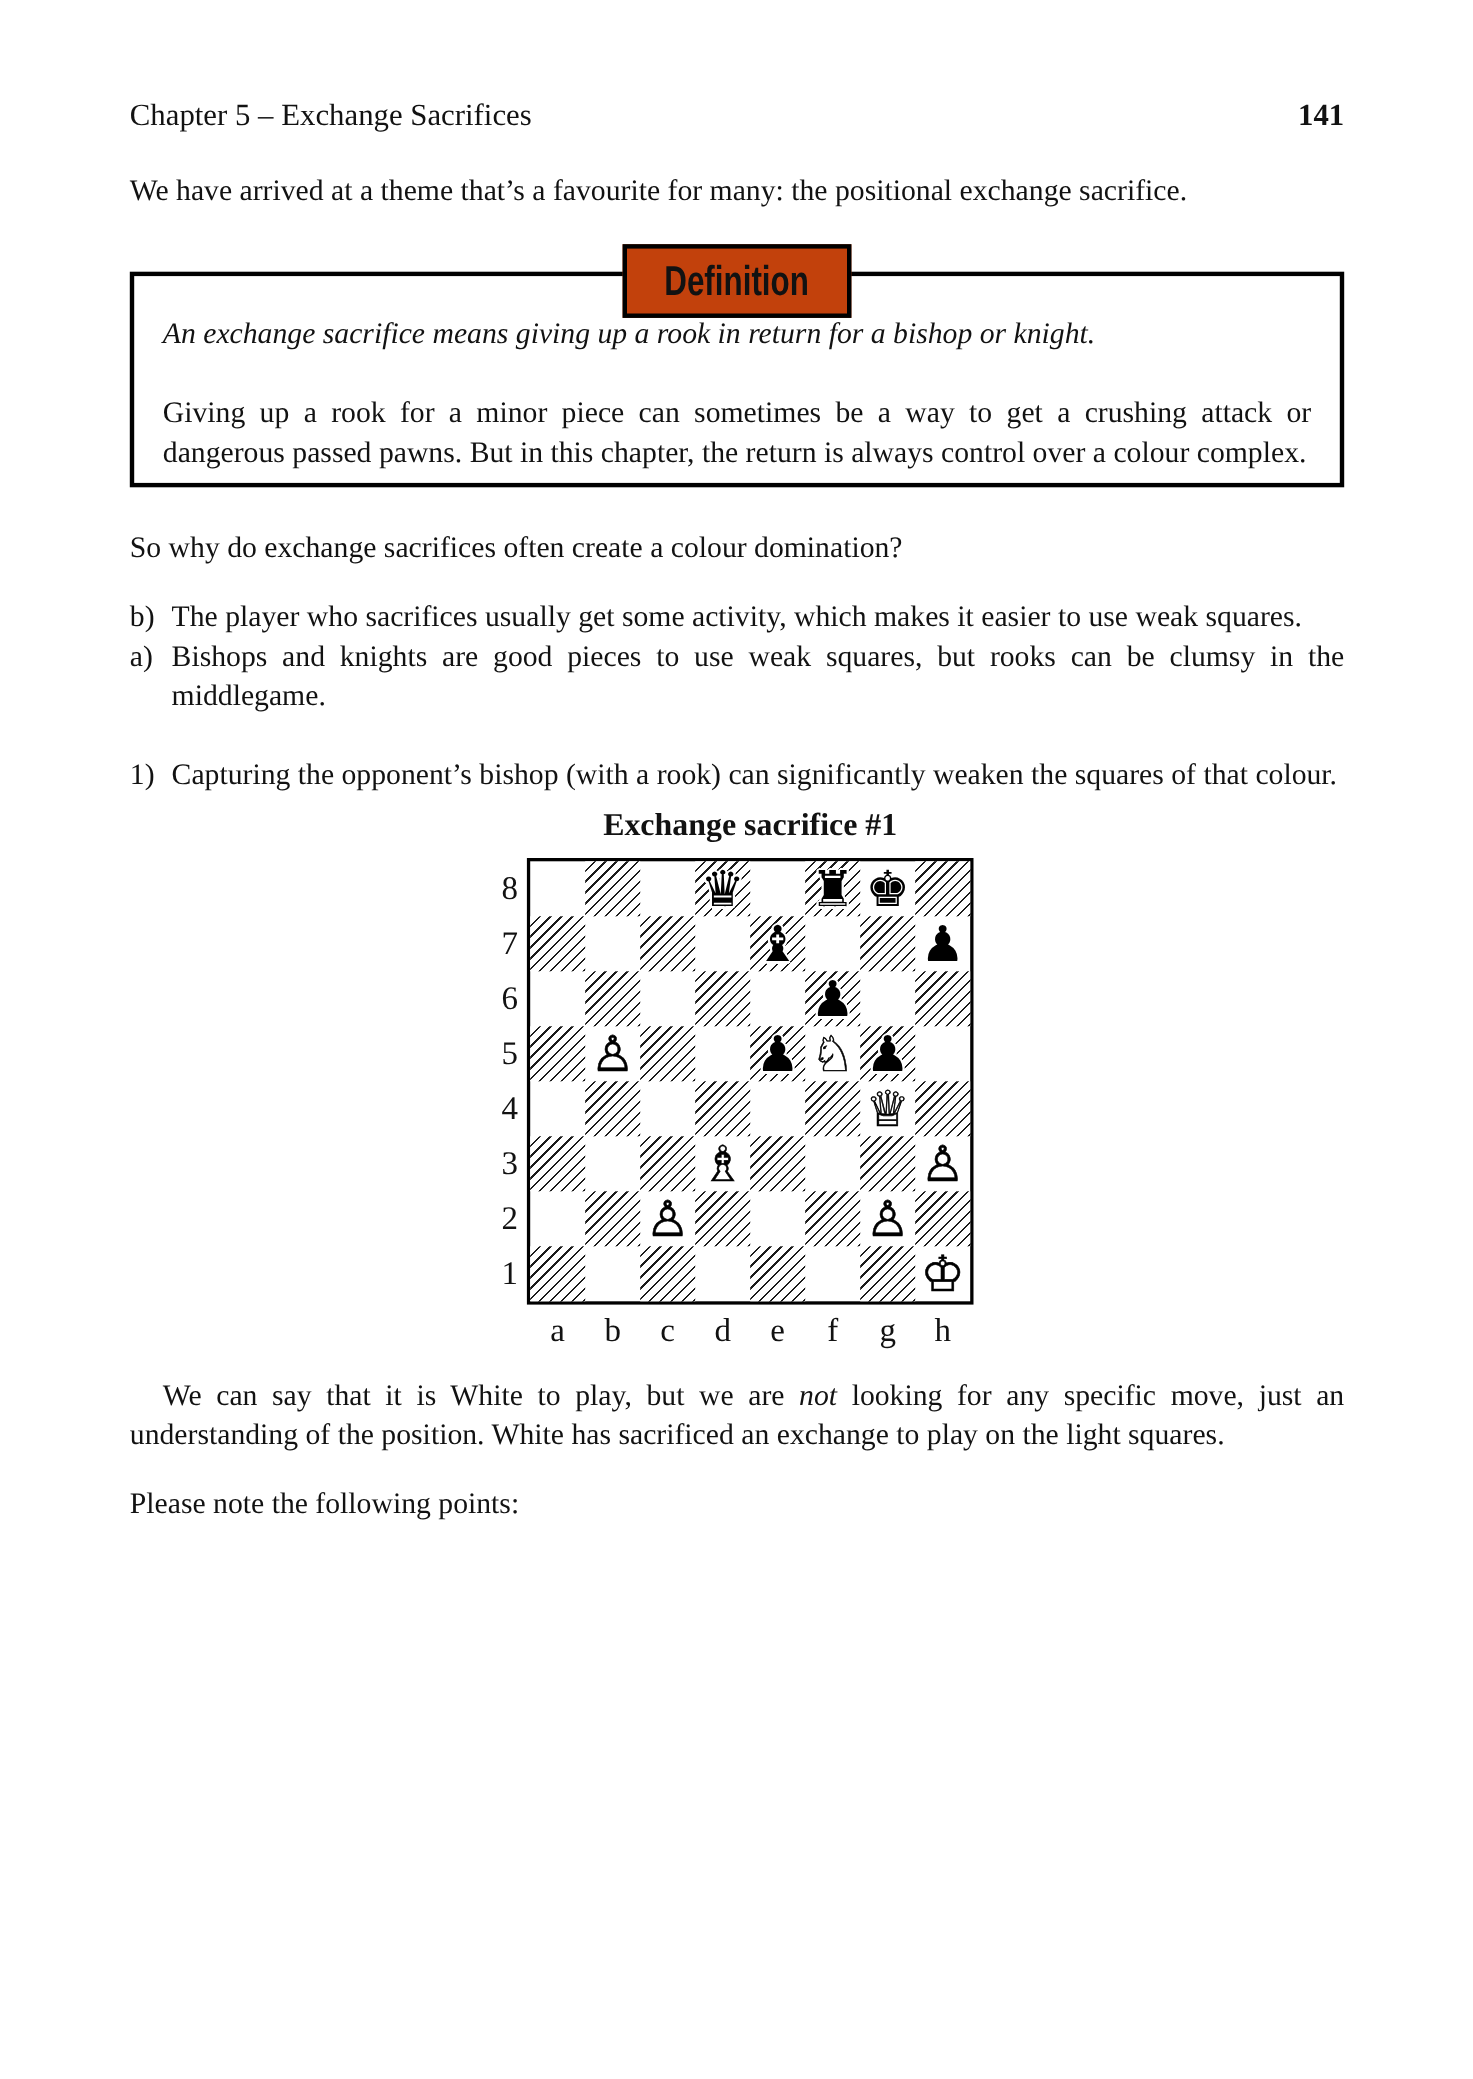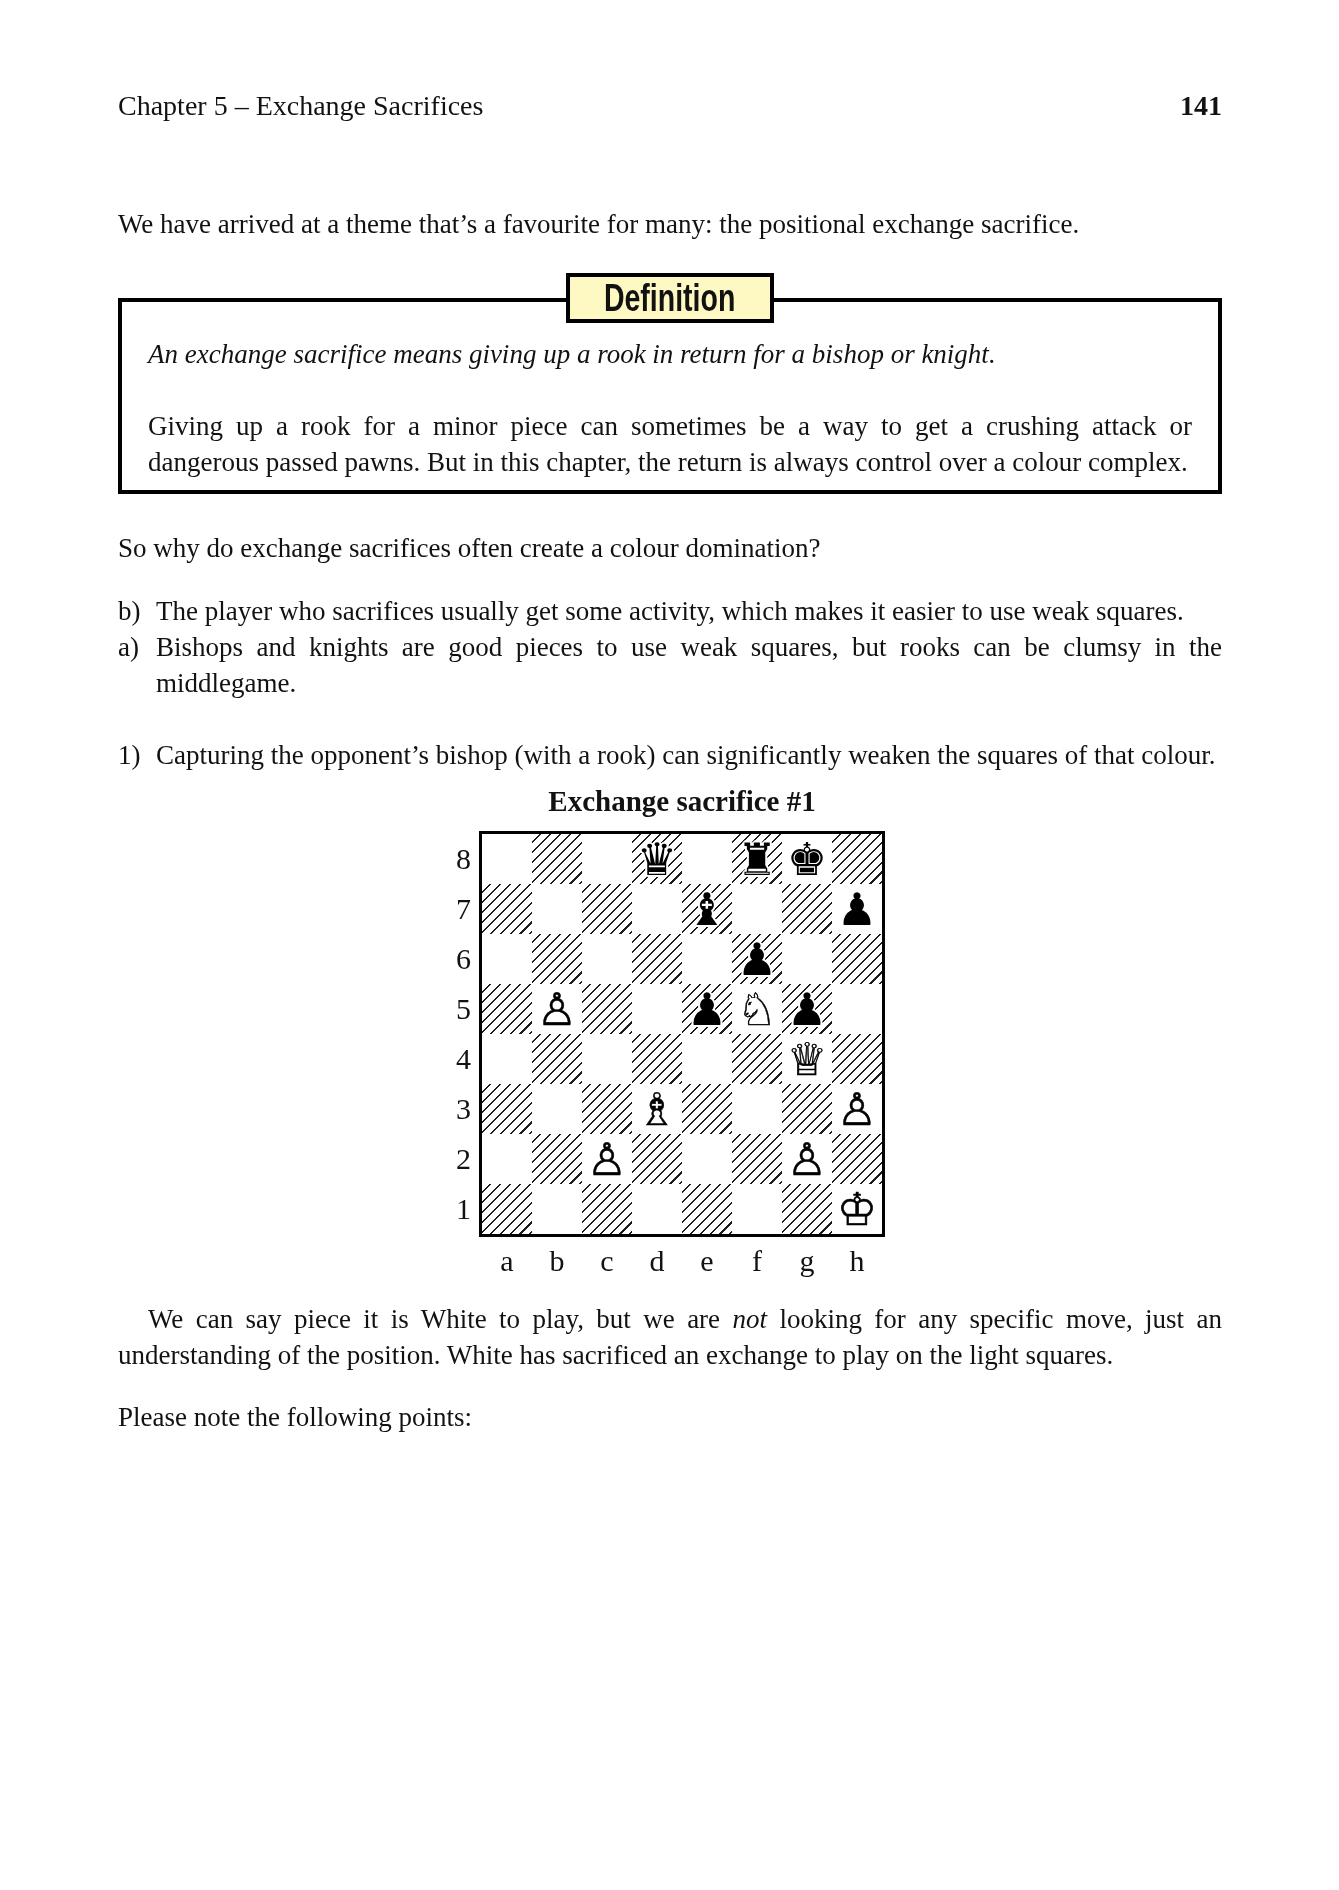--- a/index.html
+++ b/index.html
@@ -21,37 +21,37 @@
 
   
   .page-header {
     padding-top: 88px;
     position: relative;
     font-size: 28px;
     line-height: 36px;
   }
   .page-number { position: absolute; right: 0; bottom: 0; font-weight: bold; }
 
-  .intro { margin-top: 82px; }
+  .intro { margin-top: 31px; }
 
   
   .def-box {
     position: relative;
     margin-top: 56px;
     border: 4px solid #000;
     padding: 34px 26px 10px 26px;
   }
   .def-title {
     position: absolute;
     top: -29px; left: 50%;
     transform: translateX(-50%);
-    width: 208px; height: 50px;
+    width: 208px; height: 67px;
     box-sizing: border-box;
     border: 4px solid #000;
-    background: #fef9c3;
+    background: #c2410c;
     display: flex; align-items: center; justify-content: center;
   }
   .def-title-text {
     font-family: "Liberation Sans", sans-serif;
     font-weight: bold;
     font-size: 38px;
     line-height: 1;
     transform: scaleX(0.75);
     white-space: nowrap;
   }
@@ -274,18 +274,18 @@
       <div class="file-label">b</div>
       <div class="file-label">c</div>
       <div class="file-label">d</div>
       <div class="file-label">e</div>
       <div class="file-label">f</div>
       <div class="file-label">g</div>
       <div class="file-label">h</div>
     </div>
 
   <p class="closing">
-    <span>We can say piece it is White to play, but we are </span><span class="em">not</span><span> looking for any specific move, just an understanding of the position. White has sacrificed an exchange to play on the light squares.</span>
+    <span>We can say that it is White to play, but we are </span><span class="em">not</span><span> looking for any specific move, just an understanding of the position. White has sacrificed an exchange to play on the light squares.</span>
   </p>
 
   <p class="footer-note">Please note the following points:</p>
 
 </div>
 
 </body></html>

